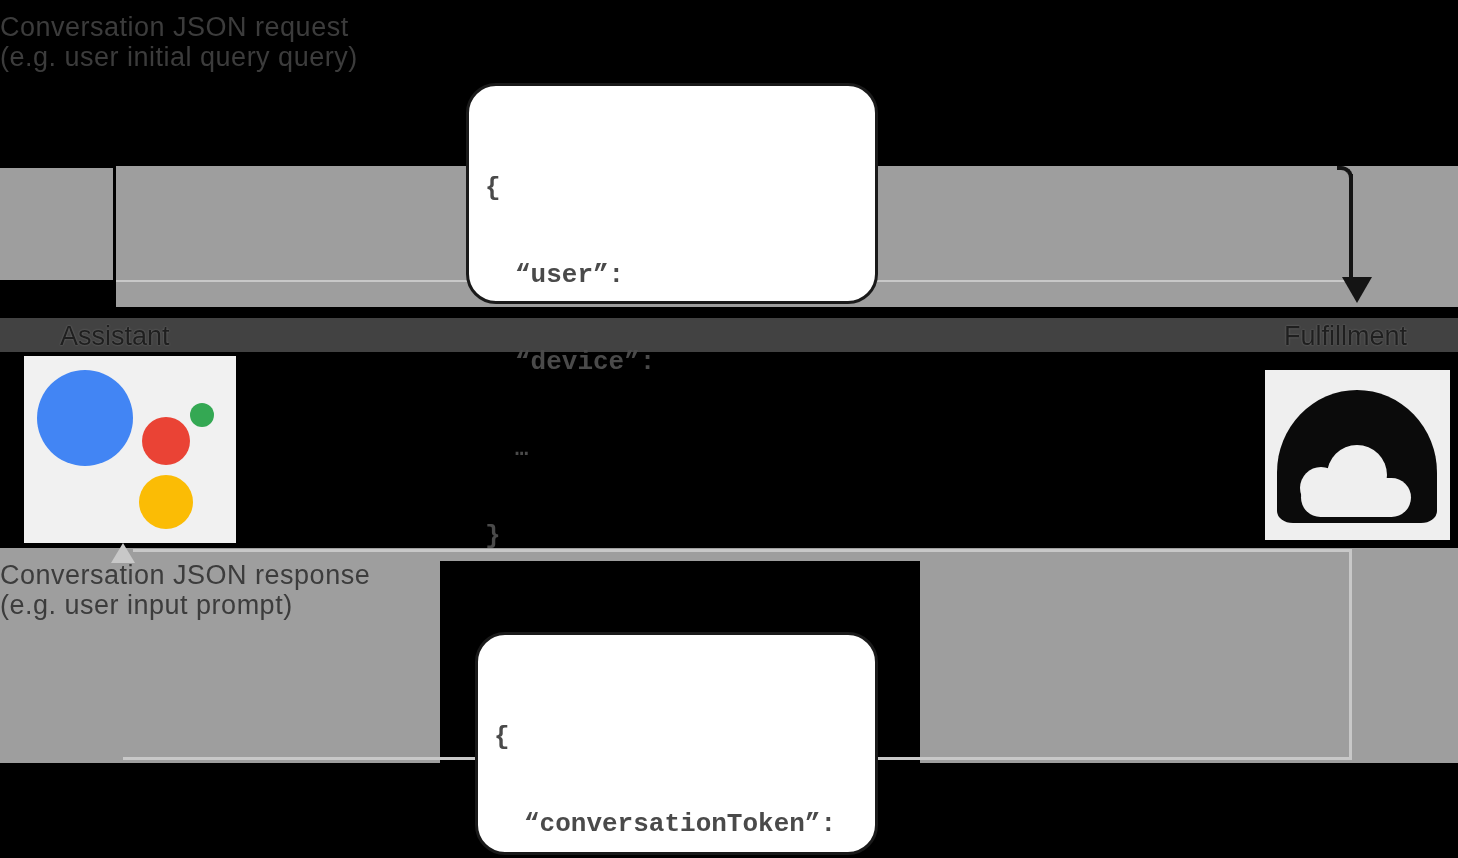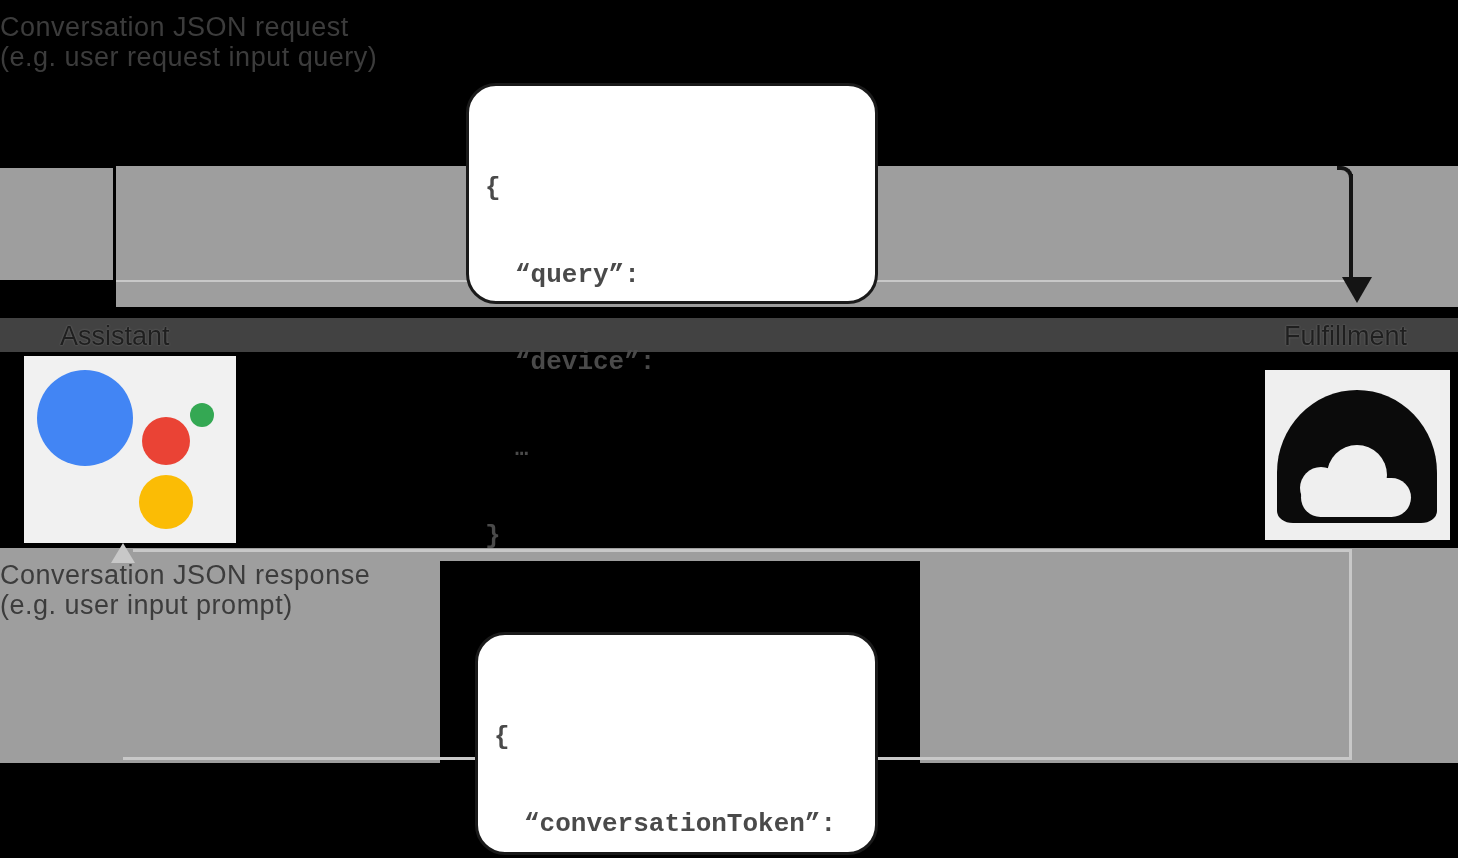--- a/index.html
+++ b/index.html
@@ -87,21 +87,21 @@
   .cloud .base { position:absolute; left:0; top:28px; width:110px; height:39px; background:#efefef; border-radius:20px; }
   .cloud .puff-big { position:absolute; left:26px; top:-5px; width:60px; height:60px; background:#efefef; border-radius:50%; }
   .cloud .puff-small { position:absolute; left:-1px; top:17px; width:42px; height:42px; background:#efefef; border-radius:50%; }
 </style>
 </head>
 <body>
 
 <div id="canvas">
 
   <div class="title t1">Conversation JSON request</div>
-  <div class="title t2">(e.g. user request input query)</div>
+  <div class="title t2">(e.g. user initial query query)</div>
 
   <div class="band band-top-left"></div>
   <div class="band band-top-main"></div>
   <div class="gapline"></div>
   <div class="lightline ll-top"></div>
   <div class="corner-tr"></div>
   <div class="darkline dl-top-vr"></div>
   <div class="tri tri-down"></div>
 
   <div class="band band-bot-left"></div>
@@ -116,21 +116,21 @@
     <span class="lbl lbl-left">Assistant</span>
     <span class="lbl lbl-right">Fulfillment</span>
   </div>
 
   <div class="title b1">Conversation JSON response</div>
   <div class="title b2">(e.g. user input prompt)</div>
 
   <div class="jsonbox jb-top">
     <div class="code">
       <div>{</div>
-      <div class="ind">“query”:</div>
+      <div class="ind">“user”:</div>
       <div class="ind">“device”:</div>
       <div class="ind dots">…</div>
       <div>}</div>
     </div>
   </div>
 
   <div class="jsonbox jb-bot">
     <div class="code">
       <div>{</div>
       <div class="ind">“conversationToken”:</div>

